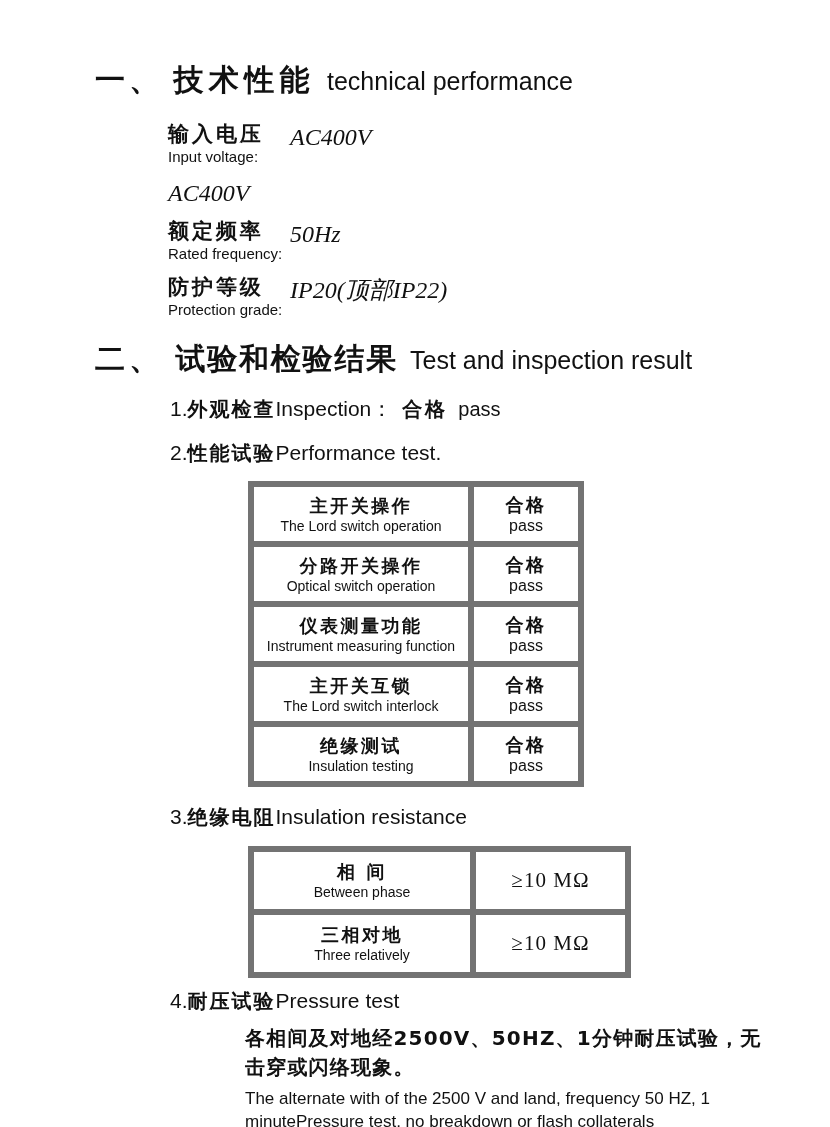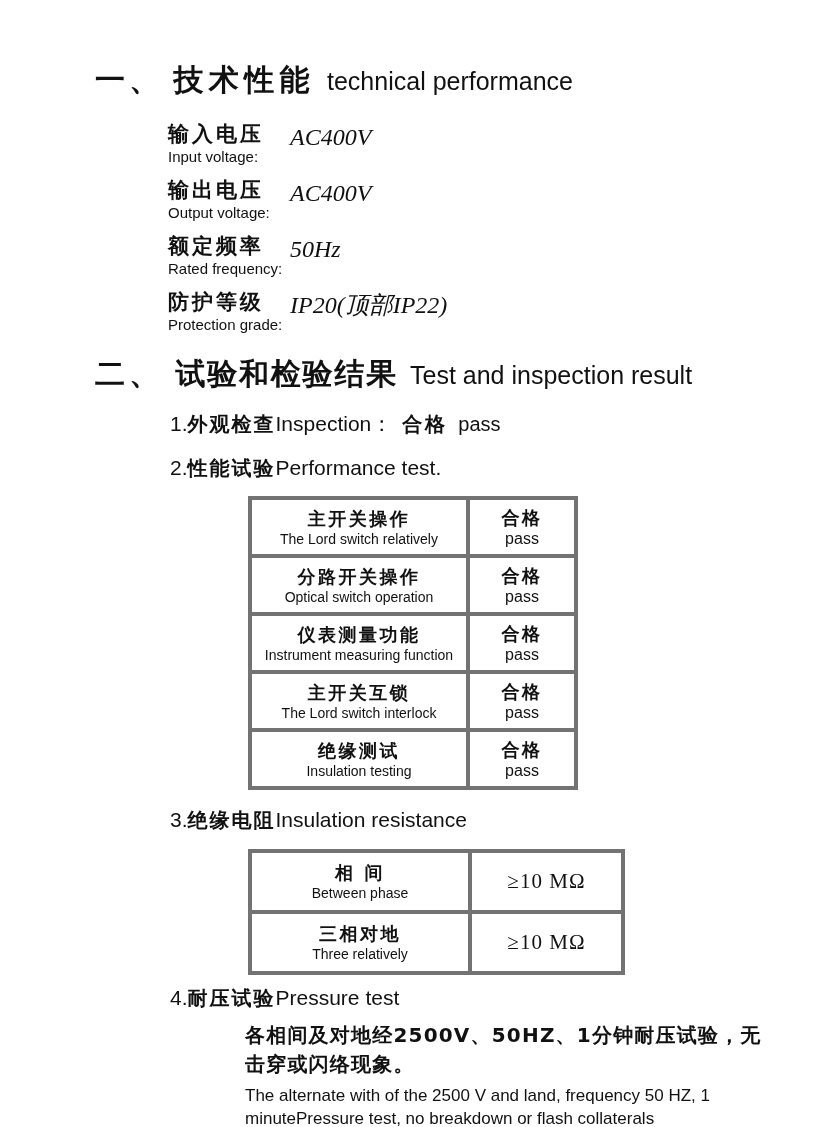--- a/index.html
+++ b/index.html
@@ -61,21 +61,21 @@
   .item-cn  { font-size: 20px; letter-spacing: 0.10em; }
   .item-en  { font-size: 21px; letter-spacing: 0; }
   .item-result { margin-left: 10px; }
   .item-result .res-cn { font-size: 20px; }
   .item-result .res-en { font-size: 20px; font-weight: normal; letter-spacing: 0; margin-left: 6px; font-family: "Liberation Sans", sans-serif; }
   #item-insulation { margin-top: 17px; }
   #item-pressure   { margin-top: 9px; line-height: 28px; }
 
   
   table { border-collapse: collapse; margin-left: 248px; }
-  td { border: 4px solid #737373; text-align: center; vertical-align: middle; padding: 2px 4px; }
+  td { border: 6px solid #737373; text-align: center; vertical-align: middle; padding: 2px 4px; }
   .t-perf { margin-top: 15px; }
   .t-perf .c1 { width: 206px; height: 50px; }
   .t-perf .c2 { width: 96px; }
   .t-ins { margin-top: 16px; }
   .t-ins .c1 { width: 208px; height: 53px; }
   .t-ins .c2 { width: 141px; }
   .cell-cn { font-size: 18px; line-height: 24px; }
   .cell-en { font-size: 14px; line-height: 17px; }
   .cell-res-cn { font-size: 18px; line-height: 24px; }
   .cell-res-en { font-size: 16px; line-height: 18px; }
@@ -109,24 +109,20 @@
 
   <div class="specs">
     <div class="spec">
       <div class="spec-labels">
         <div class="spec-cn cn">输入电压</div>
         <div class="spec-en sans">Input voltage:</div>
       </div>
       <div class="spec-value serif">AC400V</div>
     </div>
     <div class="spec">
-      <div class="spec-labels">
-        <div class="spec-cn cn">输出电压</div>
-        <div class="spec-en sans">Output voltage:</div>
-      </div>
       <div class="spec-value serif">AC400V</div>
     </div>
     <div class="spec">
       <div class="spec-labels">
         <div class="spec-cn cn">额定频率</div>
         <div class="spec-en sans">Rated frequency:</div>
       </div>
       <div class="spec-value serif">50Hz</div>
     </div>
     <div class="spec">
@@ -158,21 +154,21 @@
     <span class="item-num sans">2.</span>
     <span class="item-cn cn">性能试验</span>
     <span class="item-en sans">Performance test.</span>
   </div>
 
   <table class="t-perf">
     <tbody>
       <tr>
         <td class="c1">
           <div class="cell-cn cn">主开关操作</div>
-          <div class="cell-en sans">The Lord switch relatively</div>
+          <div class="cell-en sans">The Lord switch operation</div>
         </td>
         <td class="c2">
           <div class="cell-res-cn cn">合格</div>
           <div class="cell-res-en sans">pass</div>
         </td>
       </tr>
       <tr>
         <td class="c1">
           <div class="cell-cn cn">分路开关操作</div>
           <div class="cell-en sans">Optical switch operation</div>

